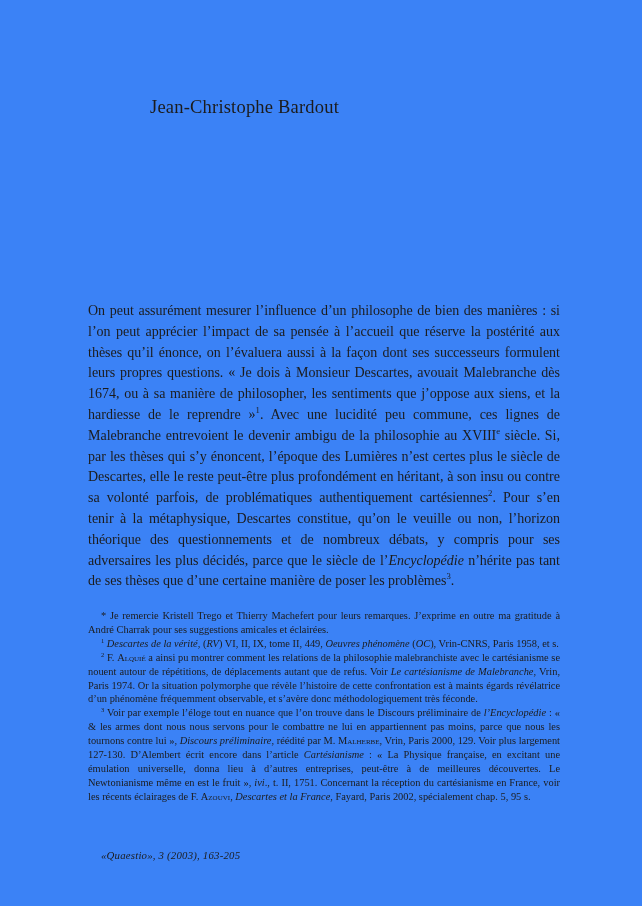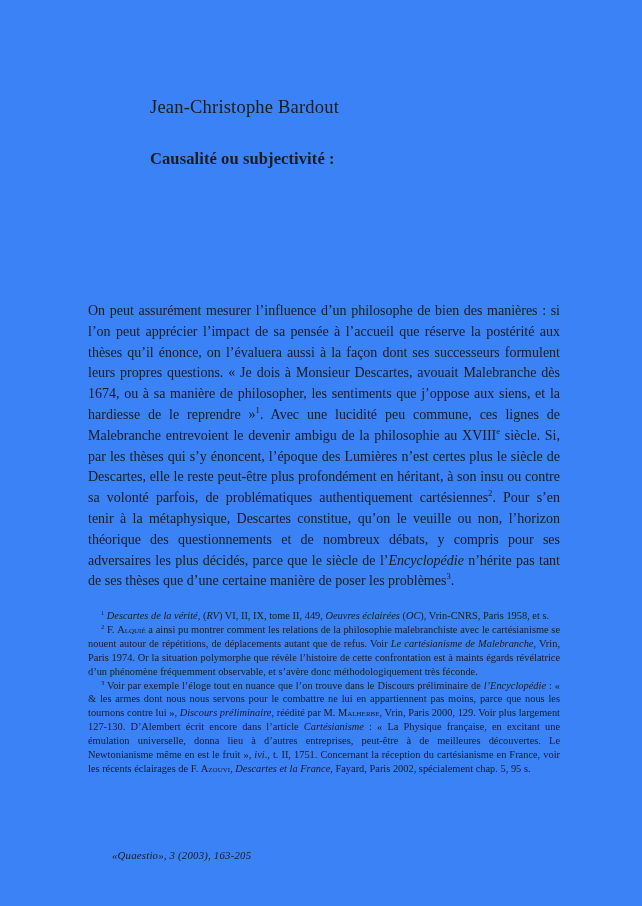--- a/index.html
+++ b/index.html
@@ -53,21 +53,21 @@
     text-align: justify;
     hyphens: auto;
     -webkit-hyphens: auto;
   }
   .footnotes p {
     margin: 0;
     text-indent: 13px;
   }
   .footer-citation {
     position: absolute;
-    left: 112px;
+    left: 101px;
     top: 849px;
     font-size: 10.8px;
     font-style: italic;
     letter-spacing: 0.2px;
   }
   
   .seg-i  { font-style: italic; }
   .seg-sc { font-variant: small-caps; }
   .seg-sup {
     font-size: 62%;
@@ -76,26 +76,26 @@
   }
 </style>
 </head>
 <body>
 
 <div class="page">
 
   <div class="author">Jean-Christophe Bardout</div>
 
   <div class="title">
-    <div>Causalité ou subjectivité :</div>
   </div>
 
   <div class="body-text">On peut assurément mesurer l’influence d’un philosophe de bien des manières : si l’on peut apprécier l’impact de sa pensée à l’accueil que réserve la postérité aux thèses qu’il énonce, on l’évaluera aussi à la façon dont ses successeurs formulent leurs propres questions. « Je dois à Monsieur Descartes, avouait Malebranche dès 1674, ou à sa manière de philosopher, les sentiments que j’oppose aux siens, et la hardiesse de le reprendre »<span class="seg-sup">1</span>. Avec une lucidité peu commune, ces lignes de Malebranche entrevoient le devenir ambigu de la philosophie au XVIII<span class="seg-sup">e</span> siècle. Si, par les thèses qui s’y énoncent, l’époque des Lumières n’est certes plus le siècle de Descartes, elle le reste peut-être plus profondément en héritant, à son insu ou contre sa volonté parfois, de problématiques authentiquement cartésiennes<span class="seg-sup">2</span>. Pour s’en tenir à la métaphysique, Descartes constitue, qu’on le veuille ou non, l’horizon théorique des questionnements et de nombreux débats, y compris pour ses adversaires les plus décidés, parce que le siècle de l’<span class="seg-i">Encyclopédie</span> n’hérite pas tant de ses thèses que d’une certaine manière de poser les problèmes<span class="seg-sup">3</span>.</div>
 
   <div class="footnotes">
-    <p><span class="seg-sup">1</span> <span class="seg-i">Descartes de la vérité</span>, (<span class="seg-i">RV</span>) VI, II, IX, tome II, 449, <span class="seg-i">Oeuvres éclairées</span> (<span class="seg-i">OC</span>), Vrin-CNRS, Paris 1958, et s.</p>
+    <p>* Je remercie Kristell Trego et Thierry Machefert pour leurs remarques. J’exprime en outre ma gratitude à André Charrak pour ses suggestions amicales et éclairées.</p>
+    <p><span class="seg-sup">1</span> <span class="seg-i">Descartes de la vérité</span>, (<span class="seg-i">RV</span>) VI, II, IX, tome II, 449, <span class="seg-i">Oeuvres phénomène</span> (<span class="seg-i">OC</span>), Vrin-CNRS, Paris 1958, et s.</p>
     <p><span class="seg-sup">2</span> F. <span class="seg-sc">Alquié</span> a ainsi pu montrer comment les relations de la philosophie malebranchiste avec le cartésianisme se nouent autour de répétitions, de déplacements autant que de refus. Voir <span class="seg-i">Le cartésianisme de Malebranche</span>, Vrin, Paris 1974. Or la situation polymorphe que révèle l’histoire de cette confrontation est à maints égards révélatrice d’un phénomène fréquemment observable, et s’avère donc méthodologiquement très féconde.</p>
     <p><span class="seg-sup">3</span> Voir par exemple l’éloge tout en nuance que l’on trouve dans le Discours préliminaire de <span class="seg-i">l’Encyclopédie</span> : « &amp; les armes dont nous nous servons pour le combattre ne lui en appartiennent pas moins, parce que nous les tournons contre lui », <span class="seg-i">Discours préliminaire</span>, réédité par M. <span class="seg-sc">Malherbe</span>, Vrin, Paris 2000, 129. Voir plus largement 127-130. D’Alembert écrit encore dans l’article <span class="seg-i">Cartésianisme</span> : « La Physique française, en excitant une émulation universelle, donna lieu à d’autres entreprises, peut-être à de meilleures découvertes. Le Newtonianisme même en est le fruit », <span class="seg-i">ivi</span>., t. II, 1751. Concernant la réception du cartésianisme en France, voir les récents éclairages de F. <span class="seg-sc">Azouvi</span>, <span class="seg-i">Descartes et la France</span>, Fayard, Paris 2002, spécialement chap. 5, 95 s.</p>
   </div>
 
   <div class="footer-citation">«Quaestio», 3 (2003), 163-205</div>
 
 </div>
 
 </body></html>

